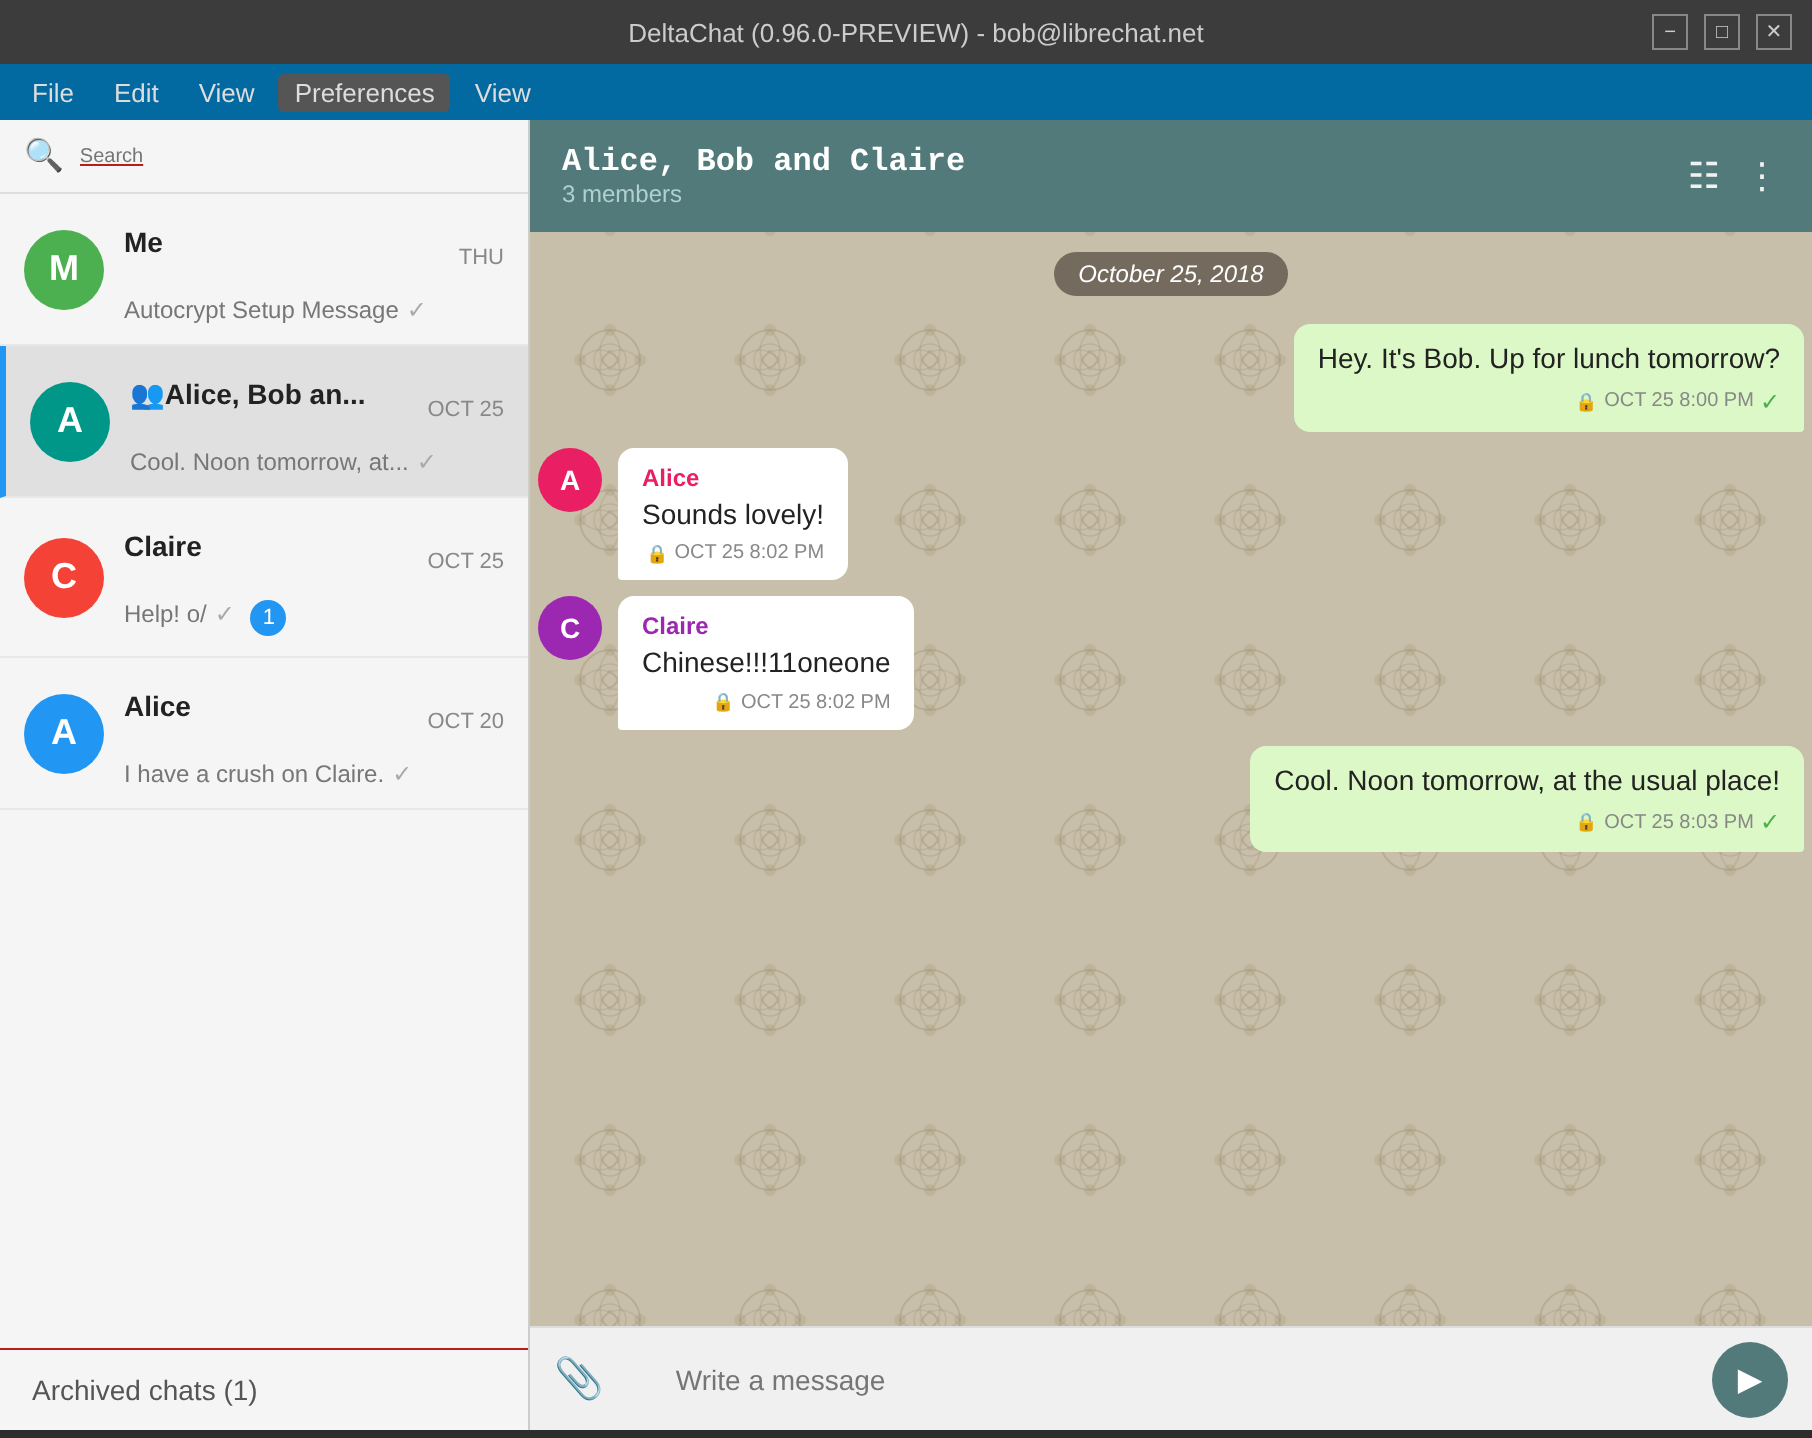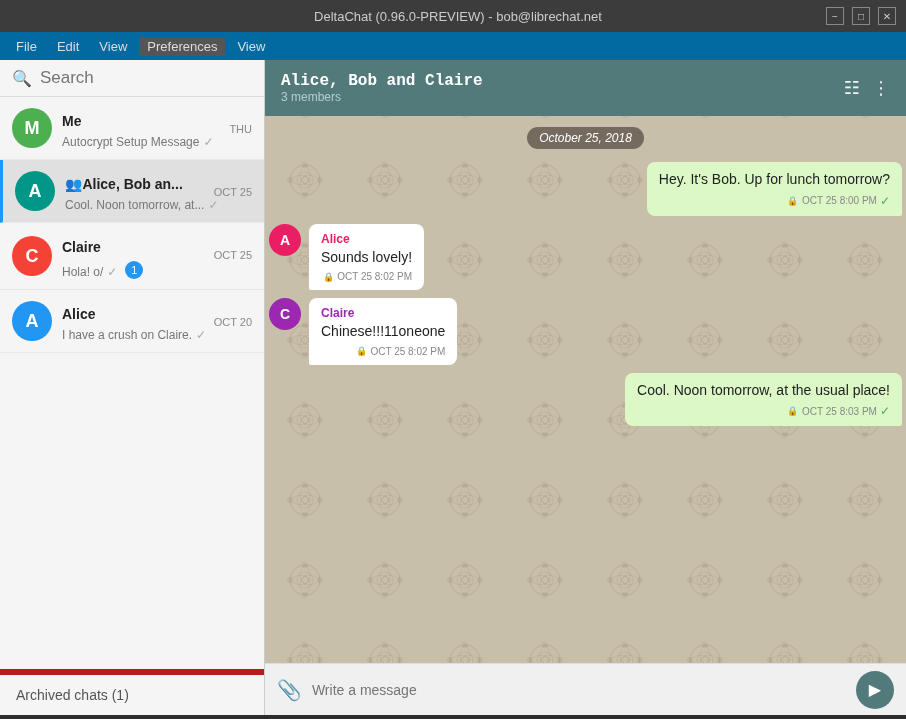--- a/index.html
+++ b/index.html
@@ -67,24 +67,25 @@
       align-items: center;
       padding: 8px 12px;
       background: #f5f5f5;
       border-bottom: 1px solid #ddd;
       gap: 8px;
     }
     .search-icon { color: #888; font-size: 16px; }
     .search-input {
       border: none;
       background: transparent;
-      font-size: 17px;
+      font-size: 10px;
       color: #b91c1c;
       outline: none;
       flex: 1;
+      text-decoration: underline;
     }
 
     
     .chat-list { flex: 1; overflow-y: auto; }
     .chat-item {
       display: flex;
       align-items: center;
       padding: 10px 12px;
       cursor: pointer;
       border-bottom: 1px solid #e8e8e8;
@@ -115,40 +116,41 @@
     }
     .chat-name { font-size: 14px; font-weight: 600; color: #222; }
     .chat-time { font-size: 11px; color: #888; margin-top: 16px; }
     .chat-preview {
       font-size: 12px;
       color: #777;
       white-space: nowrap;
       overflow: hidden;
       text-overflow: ellipsis;
       display: flex;
-      align-items: flex-end;
+      align-items: flex-start;
       gap: 4px;
+      margin-top: 13px;
     }
     .check-icon { color: #aaa; font-size: 12px; }
     .badge {
       background: #2196f3;
       color: white;
       border-radius: 50%;
       width: 18px; height: 18px;
       font-size: 11px;
       display: flex; align-items: center; justify-content: center;
       margin-left: 4px;
     }
 
     .archived-chats {
       padding: 12px 16px;
       font-size: 14px;
       color: #555;
       cursor: pointer;
-      border-top: 6px solid #b91c1c;
+      border-top: 1px solid #b91c1c;
     }
 
     
     .chat-area {
       flex: 1;
       display: flex;
       flex-direction: column;
       background: #c8bfaa;
       position: relative;
     }
@@ -259,20 +261,21 @@
       z-index: 10;
     }
     .attach-btn { color: #777; font-size: 20px; cursor: pointer; }
     .message-input {
       flex: 1;
       border: none;
       background: transparent;
       font-size: 14px;
       color: #333;
       outline: none;
+      margin-left: 26px;
     }
     .send-btn {
       width: 38px; height: 38px;
       background: #537a7a;
       border-radius: 50%;
       display: flex; align-items: center; justify-content: center;
       cursor: pointer;
       color: white;
       font-size: 16px;
     }
@@ -346,21 +349,21 @@
       </div>
 
       <div class="chat-item">
         <div class="avatar red">C</div>
         <div class="chat-info">
           <div class="chat-name-row">
             <span class="chat-name">Claire</span>
             <span class="chat-time">OCT 25</span>
           </div>
           <div class="chat-preview">
-            <span>Hola! o/</span>
+            <span>Help! o/</span>
             <span class="check-icon">✓</span>
             <span class="badge">1</span>
           </div>
         </div>
       </div>
 
       <div class="chat-item">
         <div class="avatar blue">A</div>
         <div class="chat-info">
           <div class="chat-name-row">

